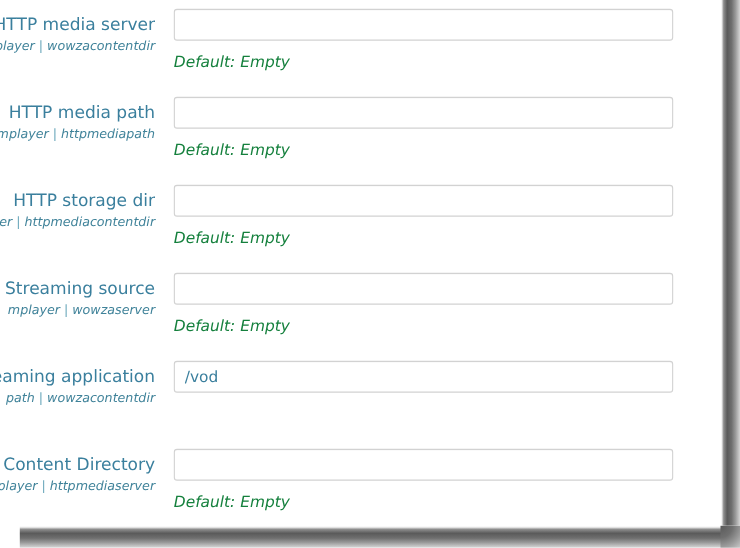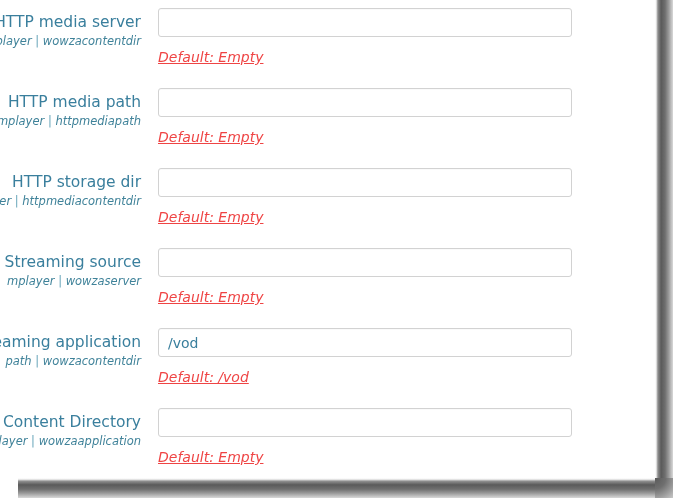--- a/index.html
+++ b/index.html
@@ -72,44 +72,43 @@
   
   .field-col {
     position: absolute;
     left: 198px;
     top: 0;
     width: 420px;
   }
   .text-input {
     display: block;
     box-sizing: border-box;
-    width: 414px;
+    width: 454px;
     height: 29px;
     margin-top: 8px;
     padding: 0 9px;
     border: 1px solid #d2d2d2;
     border-radius: 3px;
     background: #ffffff;
     color: #3a7f9d;
     font-family: "DejaVu Sans", "Liberation Sans", sans-serif;
     font-size: 14px;
     line-height: 27px;
     outline: none;
     box-shadow: 0 1px 0 rgba(0,0,0,0.02) inset;
   }
   .text-input::placeholder { color: #b9c6cc; }
 
   .default-hint {
     display: block;
     margin-top: 12px;
     font-size: 14px;
     font-style: italic;
-    color: #ef4444;
+    color: #15803d;
     white-space: nowrap;
-    text-decoration: underline;
   }
 
   
   #frame-shadow-right {
     position: absolute;
     top: 0;
     left: 655px;
     width: 18px;
     height: 478px;
     background: linear-gradient(to right,
@@ -212,28 +211,27 @@
       </div>
     </div>
 
     <div class="setting-row">
       <div class="label-col">
         <span class="label-title">treaming application</span>
         <span class="label-path"><span>path</span> <span class="sep">|</span> <span>wowzacontentdir</span></span>
       </div>
       <div class="field-col">
         <input class="text-input" type="text" value="/vod" style="">
-        <span class="default-hint">Default: /vod</span>
       </div>
     </div>
 
     <div class="setting-row">
       <div class="label-col">
         <span class="label-title">Content Directory</span>
-        <span class="label-path"><span>player</span> <span class="sep">|</span> <span>wowzaapplication</span></span>
+        <span class="label-path"><span>player</span> <span class="sep">|</span> <span>httpmediaserver</span></span>
       </div>
       <div class="field-col">
         <input class="text-input" type="text" value="" style="">
         <span class="default-hint">Default: Empty</span>
       </div>
     </div>
 
   </div>
 </div>
 

